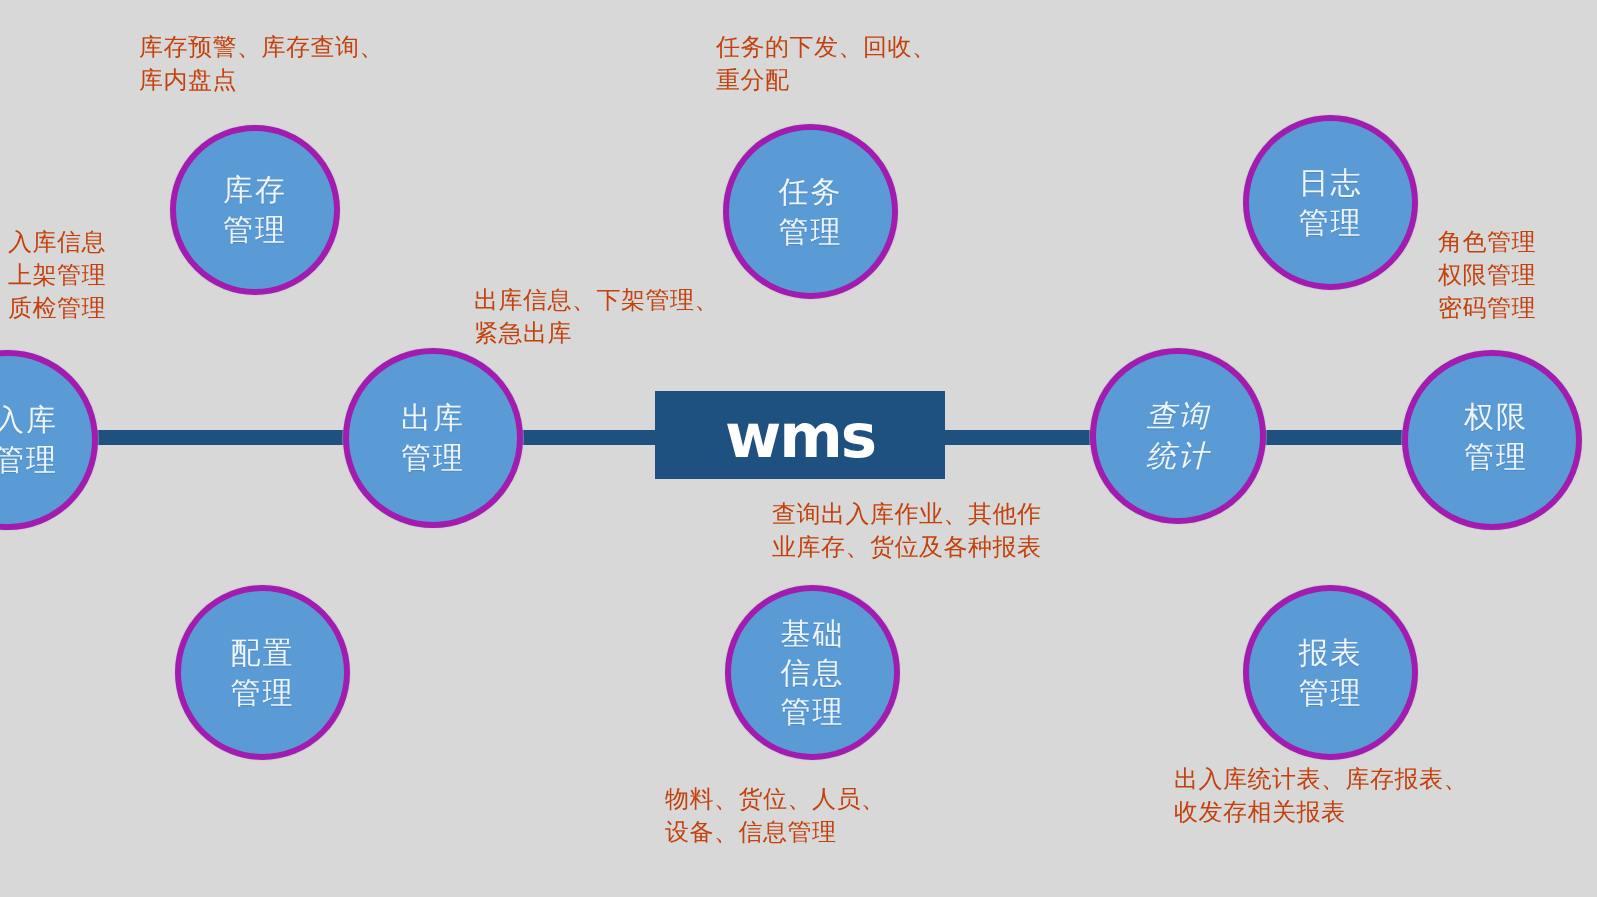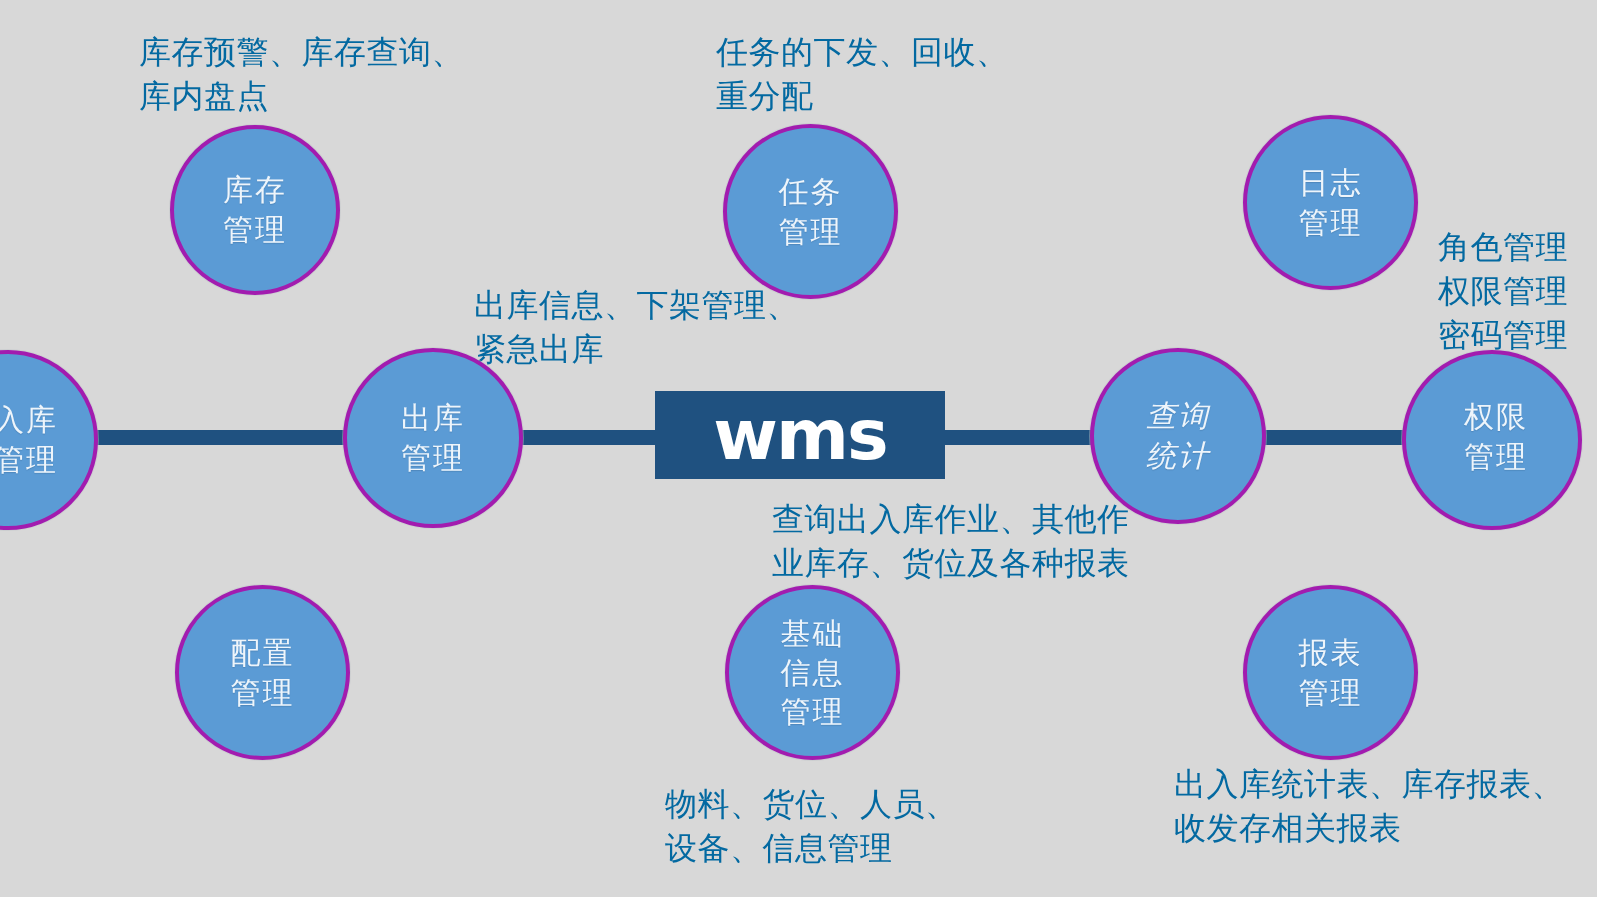--- a/index.html
+++ b/index.html
@@ -37,32 +37,32 @@
     background: #1f5180;
     z-index: 3;
     display: flex;
     align-items: center;
     justify-content: center;
   }
   .wms-text {
     color: #ffffff;
     font-family: "DejaVu Sans", sans-serif;
     font-weight: bold;
-    font-size: 70px;
+    font-size: 61px;
     letter-spacing: -2px;
     line-height: 1;
     text-transform: lowercase;
   }
 
   
   .node {
     position: absolute;
     border-radius: 50%;
     background: #5b9bd5;
-    border: 4px solid #a21caf;
+    border: 6px solid #a21caf;
     box-sizing: border-box;
     z-index: 4;
     display: flex;
     align-items: center;
     justify-content: center;
     text-align: center;
     box-shadow: 0 0 0 1px rgba(190,195,200,0.45);
   }
   .node-label {
     color: #eef5fb;
@@ -73,22 +73,22 @@
     text-shadow: 0 1px 1px rgba(20,50,80,0.18);
   }
   .node.tight .node-label {
     font-size: 30px;
     line-height: 1.3;
   }
 
   
   .caption {
     position: absolute;
-    color: #0369a1;
-    font-size: 32px;
+    color: #c2410c;
+    font-size: 24px;
     line-height: 1.38;
     white-space: pre-line;
     z-index: 2;
     letter-spacing: 0.5px;
   }
 </style>
 </head>
 <body>
 
 <div id="canvas">
@@ -153,20 +153,23 @@
 管理</span>
   </div>
 
   <div class="caption" style="left:139px; top:30px; width:420px;">库存预警、库存查询、
 库内盘点</div>
 
   <div class="caption" style="left:716px; top:30px; width:380px;">任务的下发、回收、
 重分配</div>
 
 
+  <div class="caption" style="left:8px; top:225px; width:240px;">入库信息
+上架管理
+质检管理</div>
 
   <div class="caption" style="left:474px; top:283px; width:420px;">出库信息、下架管理、
 紧急出库</div>
 
   <div class="caption" style="left:1438px; top:225px; width:240px;">角色管理
 权限管理
 密码管理</div>
 
   <div class="caption" style="left:772px; top:497px; width:430px;">查询出入库作业、其他作
 业库存、货位及各种报表</div>

